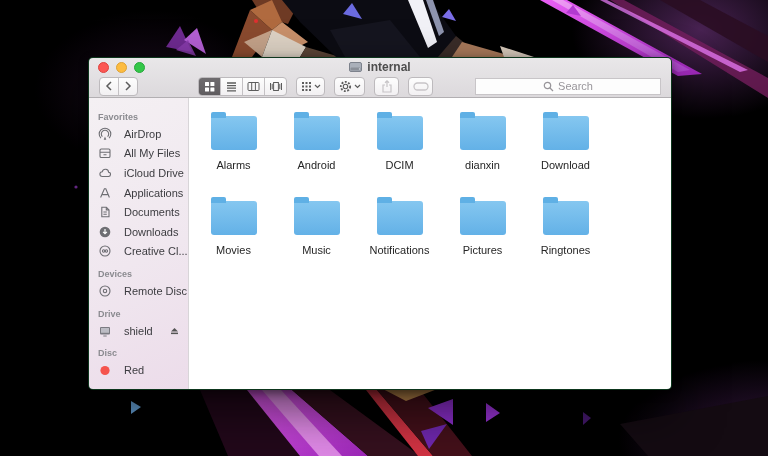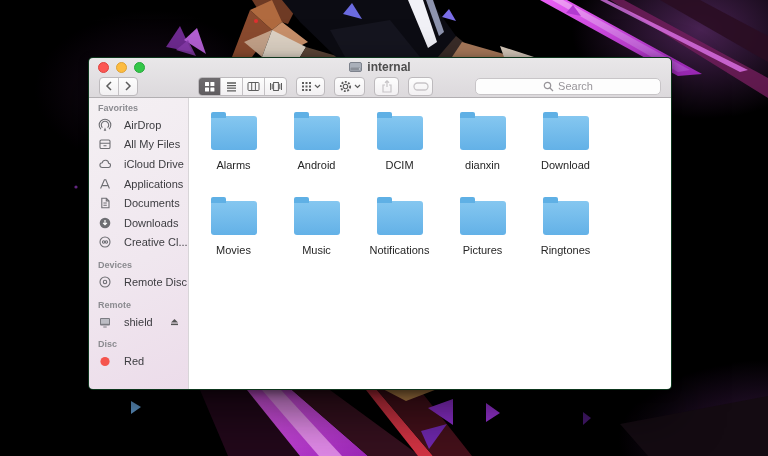--- a/index.html
+++ b/index.html
@@ -53,31 +53,31 @@
   .seg .segitem.selected{background:linear-gradient(#6e6b6e,#5f5c5f);}
   .nav{margin-left:2px;}
   .nav .segitem{width:18px;}
   .views{margin-left:60px;}
   .tb-btn.drop{width:29px;gap:2px;margin-left:9px;}
   .tb-btn.action{width:31px;}
   .tb-btn.share,.tb-btn.tagbtn{width:25px;margin-left:9px;color:#c7c4c7;}
   .searchwrap{margin-left:auto;margin-right:2px;}
   .search{
     width:186px;height:17px;box-sizing:border-box;
-    border:1px solid #c8c5c8;border-radius:5px;background:#fdfdfd;
+    border:1px solid #c8c5c8;border-radius:0;background:#fdfdfd;
     display:flex;align-items:center;justify-content:center;gap:4px;
     color:#98959a;font-size:11px;
   }
   
   .winbody{display:flex;height:293px;}
   .sidebar{
     width:100px;flex:0 0 100px;box-sizing:border-box;
     background:linear-gradient(155deg,#f4f0f3 0%,#f0e7ef 55%,#ecdcea 100%);
     border-right:1px solid #d8d5d8;
-    padding-top:0;overflow:hidden;font-size:11px;color:#3c3c40;
+    padding-top:9px;overflow:hidden;font-size:11px;color:#3c3c40;
   }
   .sec-title{font-size:9px;font-weight:bold;color:#8b8b90;margin:8px 0 2px 9px;}
   .sec-title.first{margin-top:5px;}
   .sb-item{height:19.6px;display:flex;align-items:center;padding-left:9px;gap:12px;white-space:nowrap;}
   .sb-item .ic{width:14px;height:14px;flex:0 0 14px;display:flex;align-items:center;justify-content:center;}
   .sb-item .eject{margin-left:auto;margin-right:8px;display:flex;align-items:center;}
   
   .content{flex:1;background:#fff;padding:8px 0 0 3px;box-sizing:border-box;}
   .grid{display:grid;grid-template-columns:repeat(5,83px);grid-auto-rows:85px;}
   .cell{display:flex;flex-direction:column;align-items:center;}
@@ -362,21 +362,21 @@
         <div class="sec-title">Devices</div>
         <div class="sb-item">
     <span class="ic">
             <svg width="14" height="14" viewBox="0 0 14 14">
               <circle cx="7" cy="7" r="5" fill="none" stroke="#6e6e73" stroke-width="1.1"></circle>
               <circle cx="7" cy="7" r="1.7" fill="none" stroke="#6e6e73" stroke-width="1.1"></circle>
             </svg>
           </span>
     <span class="lbl">Remote Disc</span>
   </div>
-        <div class="sec-title">Remote</div>
+        <div class="sec-title">Drive</div>
         <div class="sb-item">
     <span class="ic">
             <svg width="14" height="14" viewBox="0 0 14 14">
               <rect x="2" y="3" width="10" height="7.4" rx="1" fill="#7b7b82"></rect>
               <rect x="3" y="4" width="8" height="4.8" fill="#bcbcc4"></rect>
               <path d="M5.3 12h3.4" stroke="#7b7b82" stroke-width="1.2"></path>
             </svg>
           </span>
     <span class="lbl">shield</span>
   <span class="eject">

